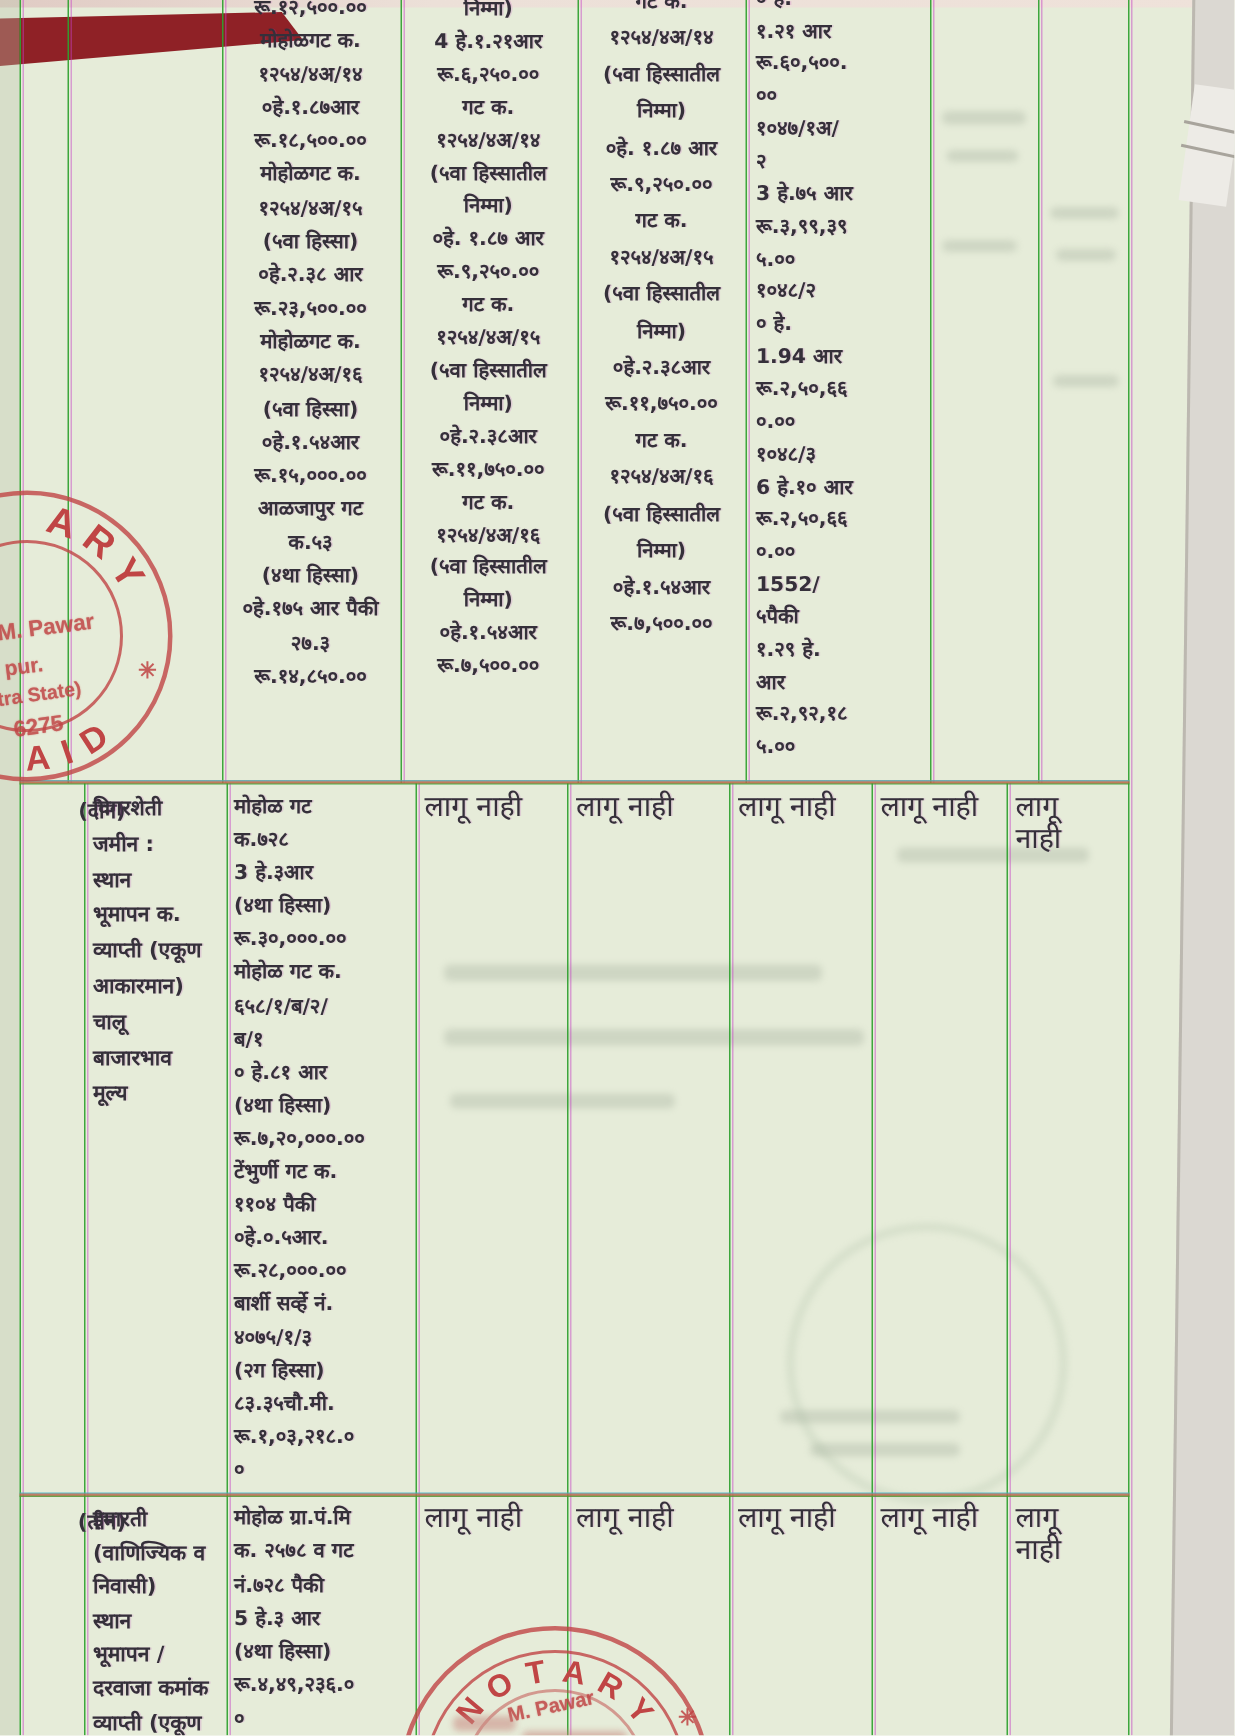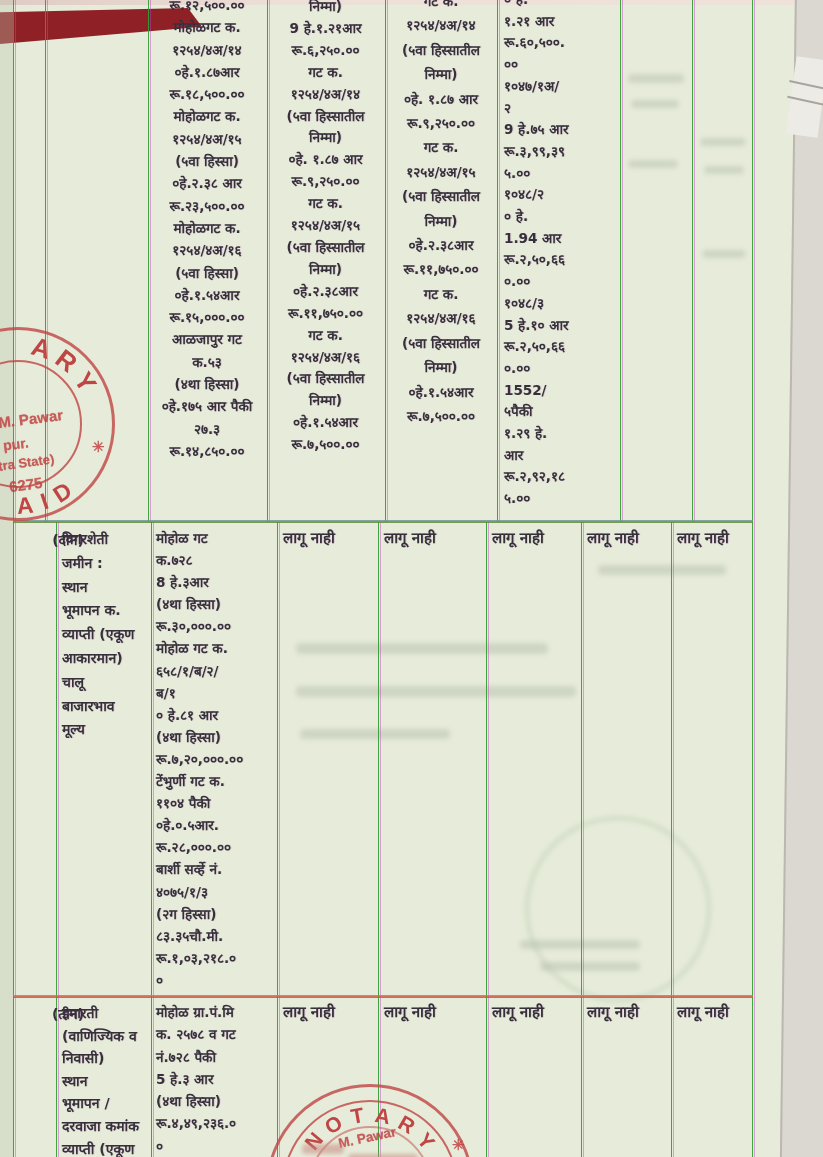--- a/index.html
+++ b/index.html
@@ -27,21 +27,21 @@
   .center .line{text-align:center;}
   .col-a{left:150px;top:-6px;width:114px;line-height:22.3px;}
   .col-b{left:269px;top:-4px;width:113px;line-height:21.9px;}
   .col-c{left:388px;top:-11px;width:106px;line-height:24.4px;}
   .col-d{left:500px;top:-11px;width:118px;line-height:21.7px;padding-left:4px;}
   .rowlabel{position:absolute;left:15px;width:42px;text-align:center;font-size:14px;font-weight:600;margin-left:32px;}
   .labelcol2{left:62px;top:528px;width:93px;line-height:23.8px;font-size:14px;}
   .valuecol2{left:156px;top:527px;width:121px;line-height:22.1px;}
   .labelcol3{left:62px;top:1002px;width:95px;line-height:22.6px;font-size:14px;}
   .valuecol3{left:156px;top:1001px;width:121px;line-height:22.3px;}
-  .na{position:absolute;font-size:15px;font-weight:700;line-height:21px;}
+  .na{position:absolute;font-size:19px;font-weight:400;line-height:21px;}
   .tcol,.rowlabel,.na{text-shadow:1px 0 0 rgba(185,60,185,.18);}
   
   .stamp{position:absolute;width:220px;height:220px;color:var(--stamp-red,#c04545);
          font-family:"Liberation Sans",sans-serif;font-weight:bold;}
   .ring{position:absolute;border-radius:50%;border-style:solid;border-color:currentColor;opacity:.8;}
   .arc{position:absolute;left:0;top:0;width:100%;height:100%;}
   .arc span{position:absolute;left:50%;top:50%;}
   .stline{position:absolute;white-space:nowrap;opacity:.85;text-shadow:0 0 1px rgba(192,60,60,.7);}
   .star{position:absolute;font-size:15px;opacity:.85;}
   
@@ -115,21 +115,21 @@
       <div class="line">रू.१५,०००.००</div>
       <div class="line">आळजापुर गट</div>
       <div class="line">क.५३</div>
       <div class="line">(४था हिस्सा)</div>
       <div class="line">०हे.१७५ आर पैकी</div>
       <div class="line">२७.३</div>
       <div class="line">रू.१४,८५०.००</div>
     </div>
   <div class="tcol col-b center">
       <div class="line">निम्मा)</div>
-      <div class="line">9 हे.१.२१आर</div>
+      <div class="line">4 हे.१.२१आर</div>
       <div class="line">रू.६,२५०.००</div>
       <div class="line">गट क.</div>
       <div class="line">१२५४/४अ/१४</div>
       <div class="line">(५वा हिस्सातील</div>
       <div class="line">निम्मा)</div>
       <div class="line">०हे. १.८७ आर</div>
       <div class="line">रू.९,२५०.००</div>
       <div class="line">गट क.</div>
       <div class="line">१२५४/४अ/१५</div>
       <div class="line">(५वा हिस्सातील</div>
@@ -163,30 +163,30 @@
       <div class="line">०हे.१.५४आर</div>
       <div class="line">रू.७,५००.००</div>
     </div>
   <div class="tcol col-d">
       <div class="line">० हे.</div>
       <div class="line">१.२१ आर</div>
       <div class="line">रू.६०,५००.</div>
       <div class="line">००</div>
       <div class="line">१०४७/१अ/</div>
       <div class="line">२</div>
-      <div class="line">9 हे.७५ आर</div>
+      <div class="line">3 हे.७५ आर</div>
       <div class="line">रू.३,९९,३९</div>
       <div class="line">५.००</div>
       <div class="line">१०४८/२</div>
       <div class="line">० हे.</div>
       <div class="line">1.94 आर</div>
       <div class="line">रू.२,५०,६६</div>
       <div class="line">०.००</div>
       <div class="line">१०४८/३</div>
-      <div class="line">5 हे.१० आर</div>
+      <div class="line">6 हे.१० आर</div>
       <div class="line">रू.२,५०,६६</div>
       <div class="line">०.००</div>
       <div class="line">1552/</div>
       <div class="line">५पैकी</div>
       <div class="line">१.२९ हे.</div>
       <div class="line">आर</div>
       <div class="line">रू.२,९२,१८</div>
       <div class="line">५.००</div>
     </div>
 
@@ -198,21 +198,21 @@
       <div class="line">भूमापन क.</div>
       <div class="line">व्याप्ती (एकूण</div>
       <div class="line">आकारमान)</div>
       <div class="line">चालू</div>
       <div class="line">बाजारभाव</div>
       <div class="line">मूल्य</div>
     </div>
   <div class="tcol valuecol2">
       <div class="line">मोहोळ गट</div>
       <div class="line">क.७२८</div>
-      <div class="line">8 हे.३आर</div>
+      <div class="line">3 हे.३आर</div>
       <div class="line">(४था हिस्सा)</div>
       <div class="line">रू.३०,०००.००</div>
       <div class="line">मोहोळ गट क.</div>
       <div class="line">६५८/१/ब/२/</div>
       <div class="line">ब/१</div>
       <div class="line">० हे.८१ आर</div>
       <div class="line">(४था हिस्सा)</div>
       <div class="line">रू.७,२०,०००.००</div>
       <div class="line">टेंभुर्णी गट क.</div>
       <div class="line">११०४ पैकी</div>

